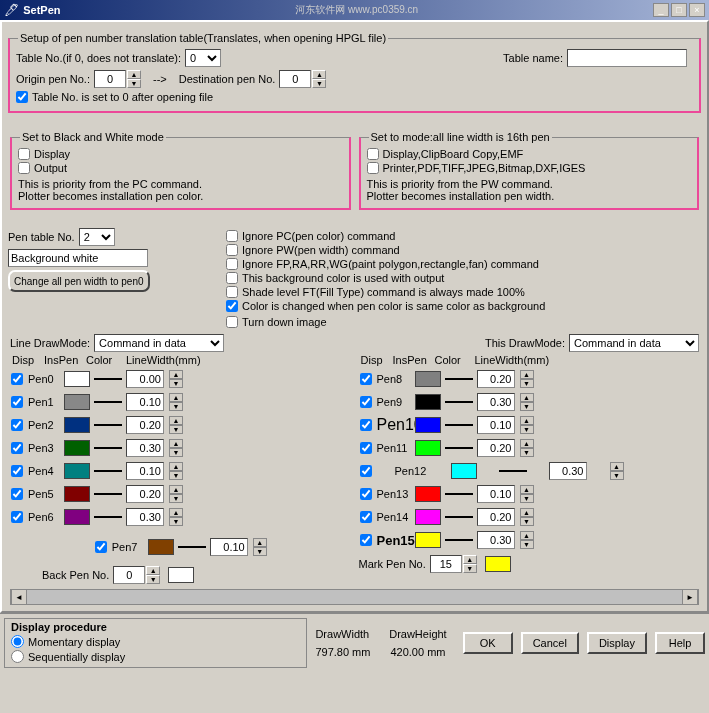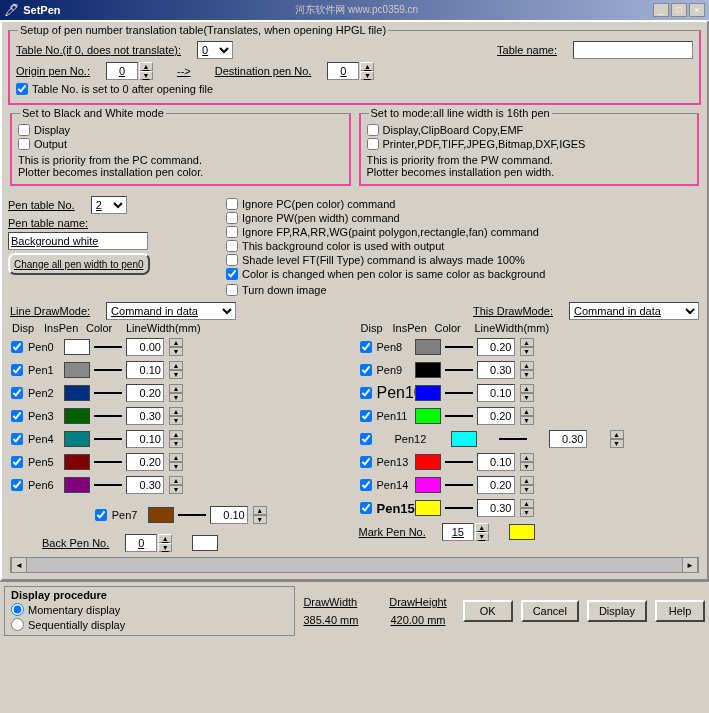--- a/index.html
+++ b/index.html
@@ -42,38 +42,37 @@
     .main-window {
       background: #d4d0c8;
       border: 2px solid #888;
       border-top: 2px solid #fff;
       border-left: 2px solid #fff;
       padding: 4px;
     }
     .group-box {
       border: 2px solid #ec4899;
       border-top: 1px solid #888;
-      margin: 4px 2px;
-      padding: 4px 6px 6px 6px;
+      margin: 12px 2px;
+      padding: 4px 12px 6px 6px;
       position: relative;
     }
     .group-box-title {
       position: absolute;
       top: -7px;
       left: 8px;
       background: #d4d0c8;
       padding: 0 2px;
       font-size: 11px;
     }
     .row {
       display: flex;
       align-items: center;
-      gap: 16px;
+      gap: 4px;
       margin: 3px 0;
-      text-decoration: underline;
     }
     .winput {
       background: white;
       border: 1px solid #888;
       border-top: 1px solid #444;
       border-left: 1px solid #444;
       height: 18px;
       padding: 0 2px;
       font-size: 11px;
     }
@@ -274,23 +273,20 @@
   </div>
 
   <div style="display:flex; gap:8px; margin: 4px 2px;">
 
     <div style="width:210px;">
       <div class="row" style="margin-top:2px;">
         <span>Pen table No.</span>
         <select class="wselect" style="width:36px;">
           <option>2</option><option>1</option><option>3</option>
         </select>
-      </div>
-      <div class="row">
-        <span>Pen table name:</span>
       </div>
       <div class="row">
         <input class="winput" type="text" style="width: 140px;" value="Background white">
       </div>
       <div class="row" style="margin-top:2px;">
         <button class="wbutton" style="font-size:10px; padding:2px 4px;border-radius:7px;">Change all pen width to pen0</button>
       </div>
     </div>
 
     <div style="flex:1; padding-top:2px;">
@@ -585,21 +581,21 @@
       <input type="radio" name="disp_mode" style="">
       <span>Sequentially display</span>
     </div>
   </div>
   <div style="display:flex;flex-direction:column;align-items:flex-start;margin-right:8px;">
     <div class="row">
       <span style="margin-right:16px;text-align:center;">DrawWidth</span>
       <span>DrawHeight</span>
     </div>
     <div class="row">
-      <span style="margin-right:16px;">385.40 mm</span>
+      <span style="margin-right:16px;">797.80 mm</span>
       <span>420.00 mm</span>
     </div>
   </div>
   <button class="wbutton">OK</button>
   <button class="wbutton">Cancel</button>
   <button class="wbutton">Display</button>
   <button class="wbutton">Help</button>
 </div>
 
 </body></html>

